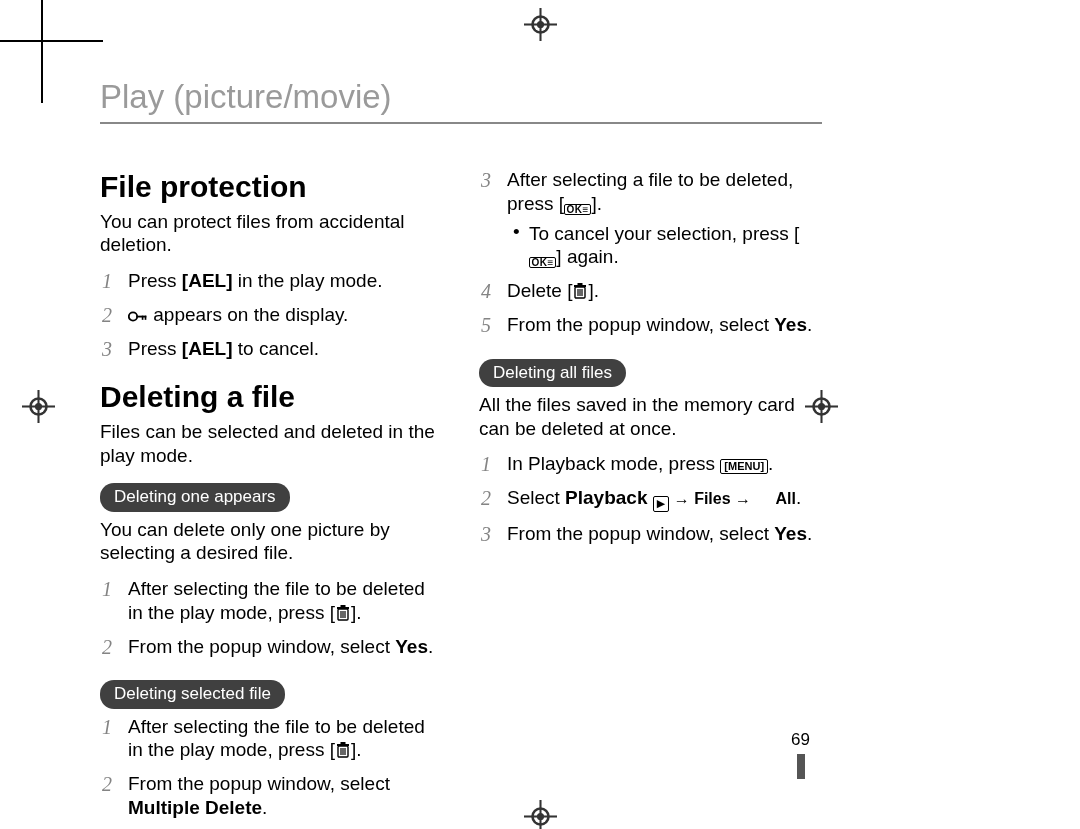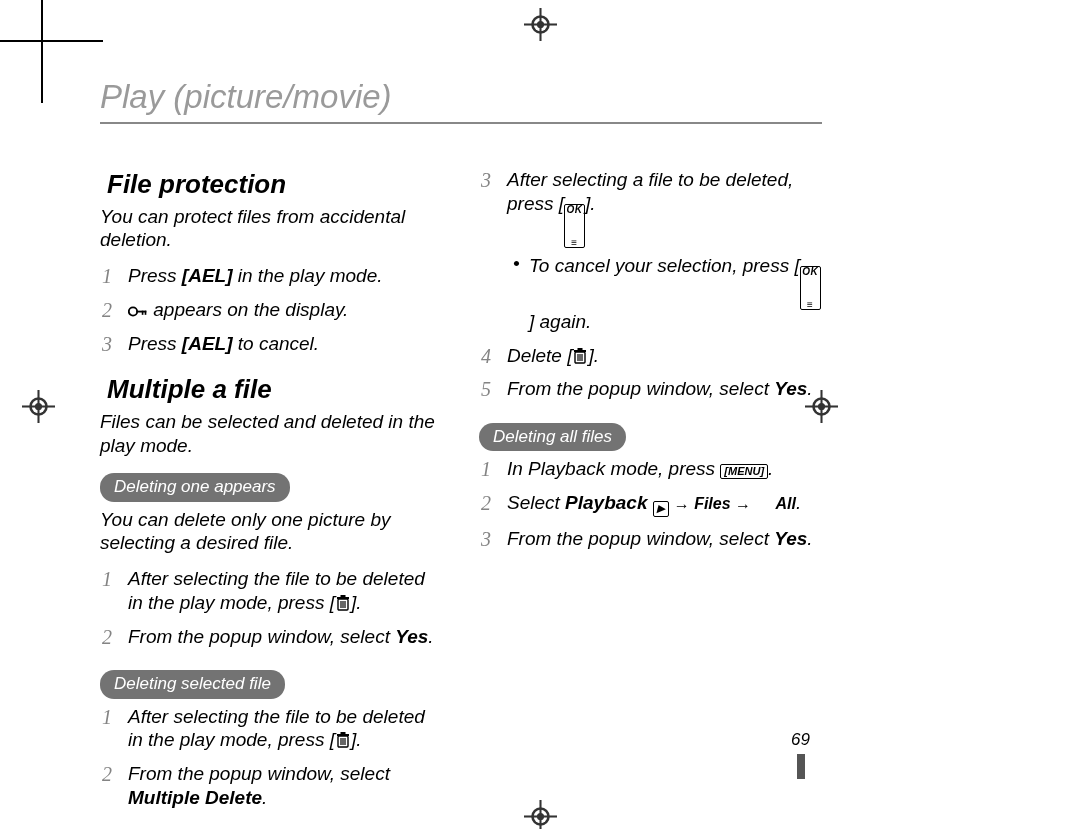--- a/index.html
+++ b/index.html
@@ -9,21 +9,21 @@
     font-family: Arial, Helvetica, sans-serif;
     color: #000;
     background: #fff;
   }
   .crop-tl-h { position:absolute; left:0; top:40px; width:103px; height:1.6px; background:#000; }
   .crop-tl-v { position:absolute; left:41px; top:0; width:1.6px; height:103px; background:#000; }
   .regmark { position:absolute; }
   .regmark svg { display:block; }
   .page {
     position: relative;
-    width: 860px; height: 829px; font-style: italic;
+    width: 860px; height: 829px;
   }
   .content {
     position: absolute;
     left: 100px; right: 38px; top: 78px;
   }
   .title {
     font-size: 33px;
     color: #9a9a9a;
     font-weight: 400;
     padding-bottom: 6px;
@@ -34,23 +34,23 @@
     display: flex;
     gap: 36px;
     margin-top: 44px;
   }
   .col {
     flex: 1 1 50%;
     font-size: 19px;
     line-height: 1.25;
   }
   .sec-h {
-    font-size: 26px;
+    font-size: 30px;
     font-weight: bold;
-    margin: 0 0 4px 7px;
+    margin: 0 0 4px 0;
   }
   .para { margin: 0 0 12px 0; }
   ol.steps {
     list-style: none;
     padding: 0; margin: 0 0 18px 0;
     counter-reset: step;
   }
   ol.steps > li {
     position: relative;
     padding-left: 28px;
@@ -62,21 +62,21 @@
     position: absolute;
     left: 2px; top: 0;
     font-style: italic;
     font-size: 20px;
     color: #848484;
     font-weight: 400;
     font-family: Georgia, 'Times New Roman', serif;
   }
   .pill {
     display: inline-block;
-    background: #737373;
+    background: #404040;
     color: #fff;
     font-size: 17px;
     padding: 3px 14px 4px 14px;
     border-radius: 14px;
     margin: 4px 0 6px 0;
   }
   .bullet-sub {
     margin: 6px 0 0 0;
     padding-left: 22px;
     position: relative;
@@ -93,22 +93,21 @@
     justify-content:center;
     vertical-align: -3px;
   }
   .ok-icon {
     font-size: 10px; line-height: 9px;
     font-weight: bold;
     text-align:center;
     border:1.4px solid #000;
     border-radius:2px;
     padding:0 1.5px;
-    flex-direction:column;
-    gap:24px;
+    flex-direction:row;
   }
   .ok-icon span { display:block; letter-spacing:0.5px;}
   .trash-icon svg { width:16px; height:18px; }
   .menu-box {
     font-size:11px;
     font-weight:bold;
     border:1.5px solid #000;
     padding:0px 3px 0.5px 3px;
     border-radius:2px;
     letter-spacing:0;
@@ -200,21 +199,21 @@
                   <rect x="16.5" y="8" width="2" height="5" fill="#000"></rect>
                   <rect x="20" y="8" width="2" height="5" fill="#000"></rect>
                 </svg>
             </span><span> appears on the display.</span>
           </li>
           <li>
             <span>Press </span><b>[AEL]</b><span> to cancel.</span>
           </li>
         </ol>
 
-        <p class="sec-h">Multiple a file</p>
+        <p class="sec-h">Deleting a file</p>
         <p class="para tight">Files can be selected and deleted in the play mode.</p>
 
         <div><span class="pill">Deleting one appears</span></div>
         <p class="para">You can delete only one picture by selecting a desired file.</p>
 
         <ol class="steps">
           <li>
             <span>After selecting the file to be deleted in the play mode, press [</span><span class="icon-box trash-icon">
                 <svg viewBox="0 0 16 18">
                   <rect x="3" y="5" width="10" height="11" rx="1" fill="none" stroke="#000" stroke-width="1.4"></rect>
@@ -278,20 +277,21 @@
                   <line x1="10" y1="7" x2="10" y2="14" stroke="#000" stroke-width="1.2"></line>
                 </svg>
               </span><span>].</span>
           </li>
           <li>
             <span>From the popup window, select </span><b>Yes</b><span>.</span>
           </li>
         </ol>
 
         <div><span class="pill">Deleting all files</span></div>
+        <p class="para">All the files saved in the memory card can be deleted at once.</p>
 
         <ol class="steps">
           <li>
             <span>In Playback mode, press </span><span class="menu-box">[MENU]</span><span>.</span>
           </li>
           <li>
             <span>Select </span><b>Playback</b>
             <span class="play-box icon-box">▶</span><span class="arrow"> → </span><b style="font-size:16px;">Files</b><span class="arrow"> → </span><b style="font-size:16px;margin-left:20px;">All</b><span>.</span>
           </li>
           <li>

